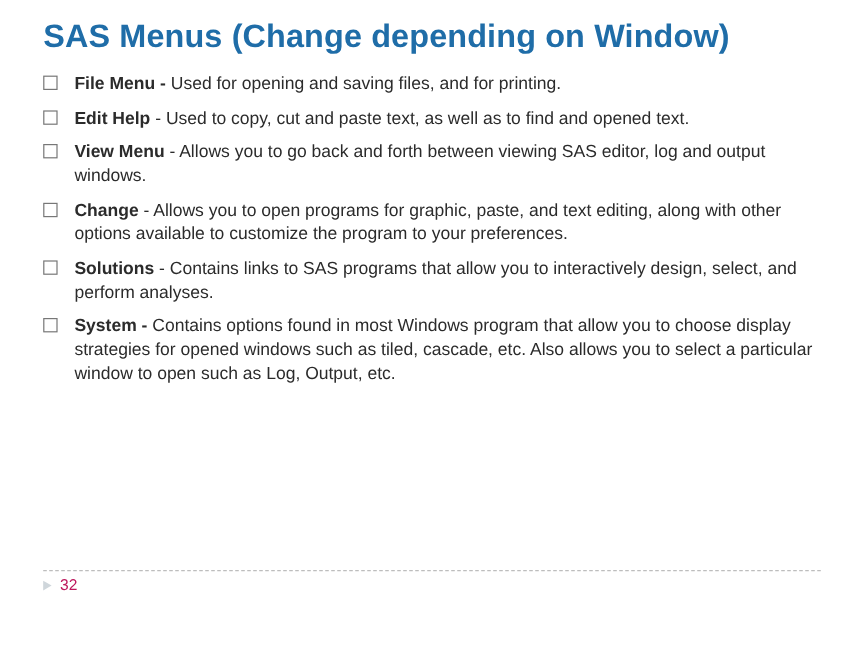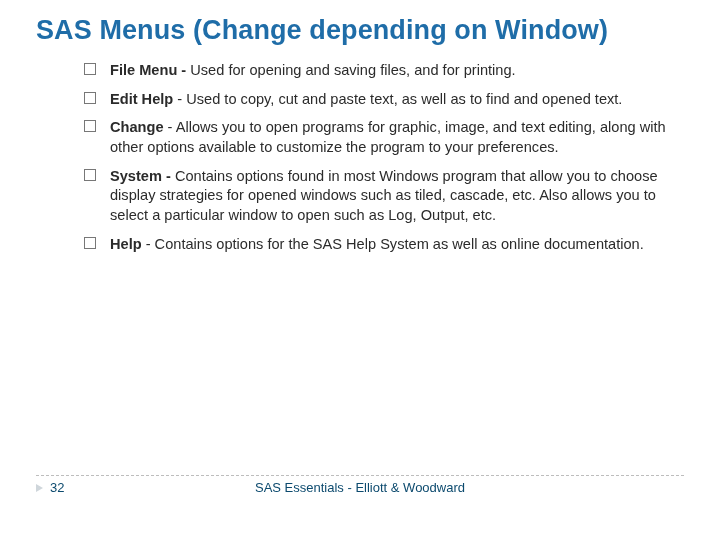--- a/index.html
+++ b/index.html
@@ -32,21 +32,20 @@
     margin: 0;
     padding: 0;
   }
   ul.bullets > li {
     position: relative;
     padding-left: 26px;
     font-size: 14.6px;
     line-height: 1.35;
     margin-bottom: 9px;
     color: #2b2b2b;
-    margin-left: 48px;
   }
   ul.bullets > li .cb {
     position: absolute;
     left: 0;
     top: 2px;
     width: 10px;
     height: 10px;
     border: 1px solid #777;
     background: #fff;
   }
@@ -60,21 +59,21 @@
     bottom: 40px;
     border-top: 1px dashed #bdbdbd;
   }
   .footer {
     position: absolute;
     left: 36px;
     right: 36px;
     bottom: 14px;
     height: 22px;
     font-size: 13px;
-    color: #0c4a6e;
+    color: #be185d;
   }
   .footer .pagenum {
     position: absolute;
     left: 14px;
     top: 0;
   }
   .footer .pagemark {
     position: absolute;
     left: 0;
     top: 4px;
@@ -103,33 +102,36 @@
     <li>
       <span class="cb"></span>
       <b>File Menu</b><b> - </b><span>Used for opening and saving files, and for printing.</span>
     </li>
     <li>
       <span class="cb"></span>
       <b>Edit Help</b><span> - </span><span>Used to copy, cut and paste text, as well as to find and opened text.</span>
     </li>
     <li>
       <span class="cb"></span>
-      <b>Change</b><span> - </span><span>Allows you to open programs for graphic, image, and text editing, along with other options available to customize the program to your preferences.</span>
+      <b>View Menu</b><span> - </span><span>Allows you to go back and forth between viewing SAS editor, log and output windows.</span>
+    </li>
+    <li>
+      <span class="cb"></span>
+      <b>Change</b><span> - </span><span>Allows you to open programs for graphic, paste, and text editing, along with other options available to customize the program to your preferences.</span>
+    </li>
+    <li>
+      <span class="cb"></span>
+      <b>Solutions</b><span> - </span><span>Contains links to SAS programs that allow you to interactively design, select, and perform analyses.</span>
     </li>
     <li>
       <span class="cb"></span>
       <b>System - </b><span></span><span>Contains options found in most Windows program that allow you to choose display strategies for opened windows such as tiled, cascade, etc. Also allows you to select a particular window to open such as Log, Output, etc.</span>
-    </li>
-    <li>
-      <span class="cb"></span>
-      <b>Help</b><span> - </span><span>Contains options for the SAS Help System as well as online documentation.</span>
     </li>
   </ul>
 
   <div class="footer-sep"></div>
 
   <div class="footer">
     <span class="pagemark"></span>
     <span class="pagenum">32</span>
-    <span class="credit">SAS Essentials - Elliott &amp; Woodward</span>
   </div>
 
 </div>
 
 </body></html>

